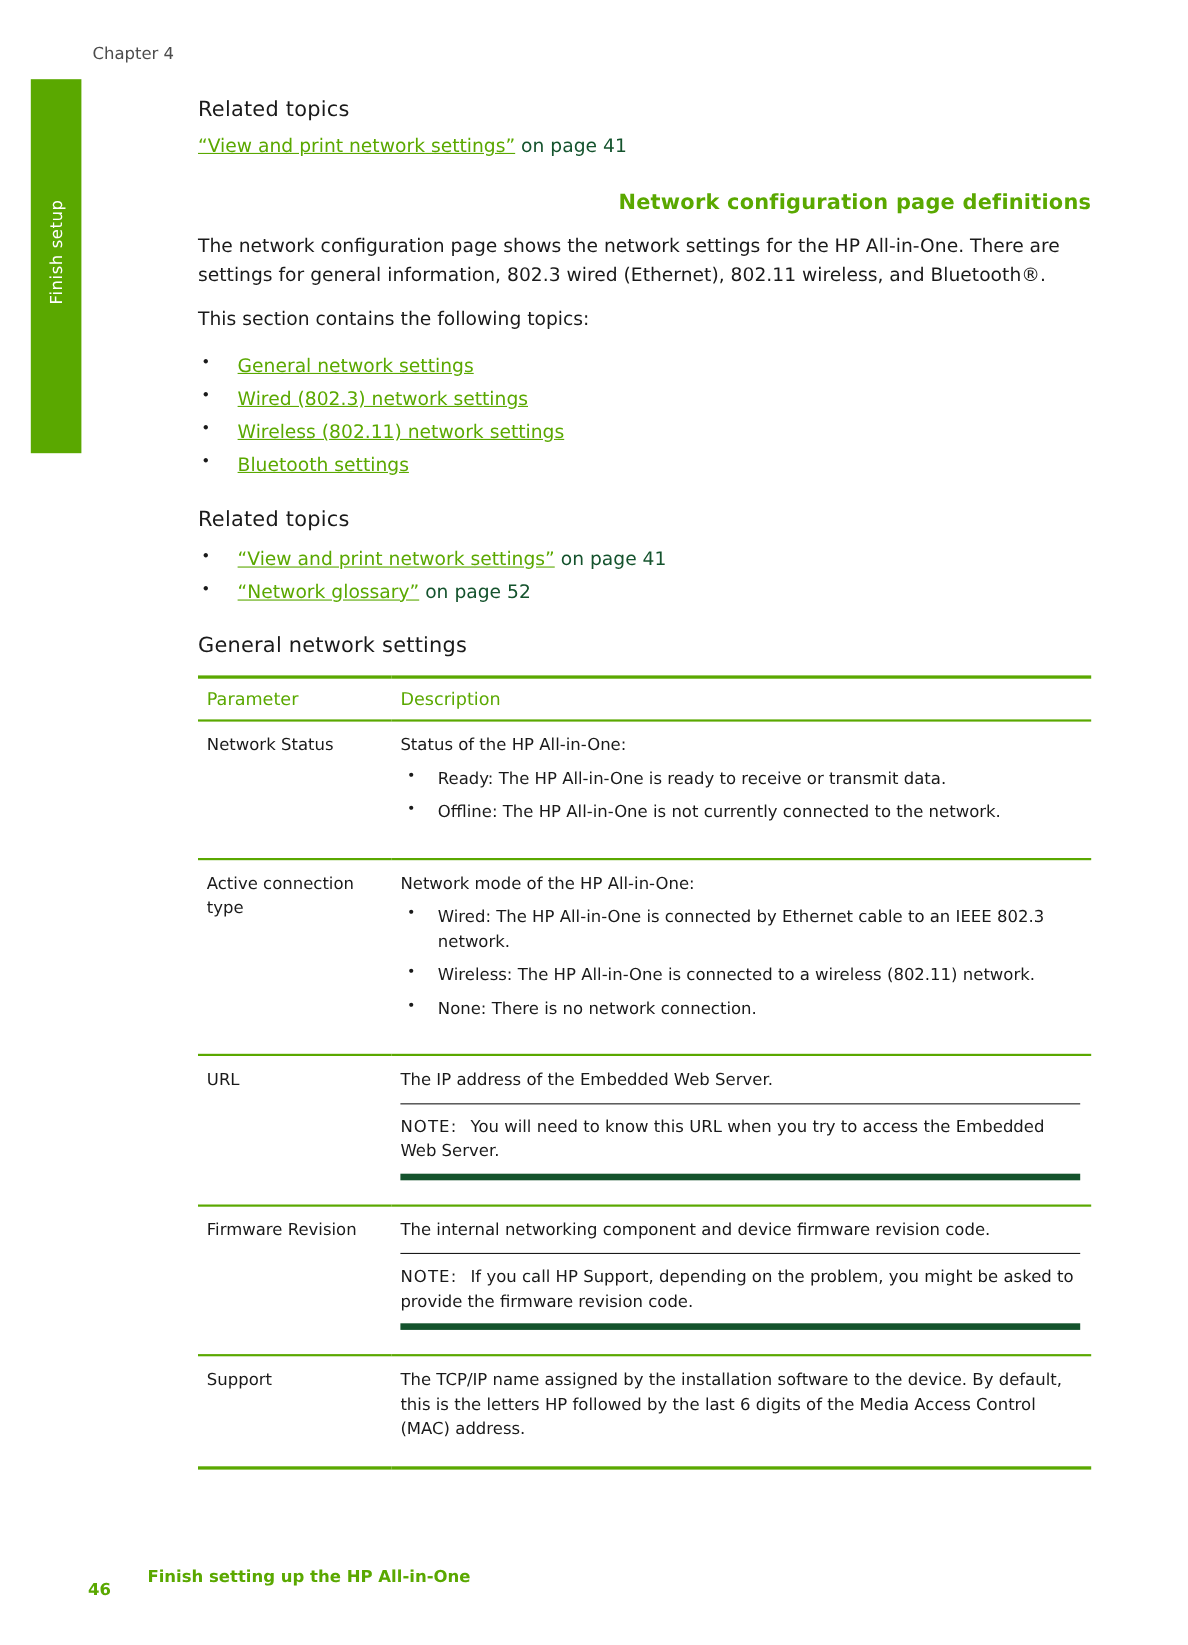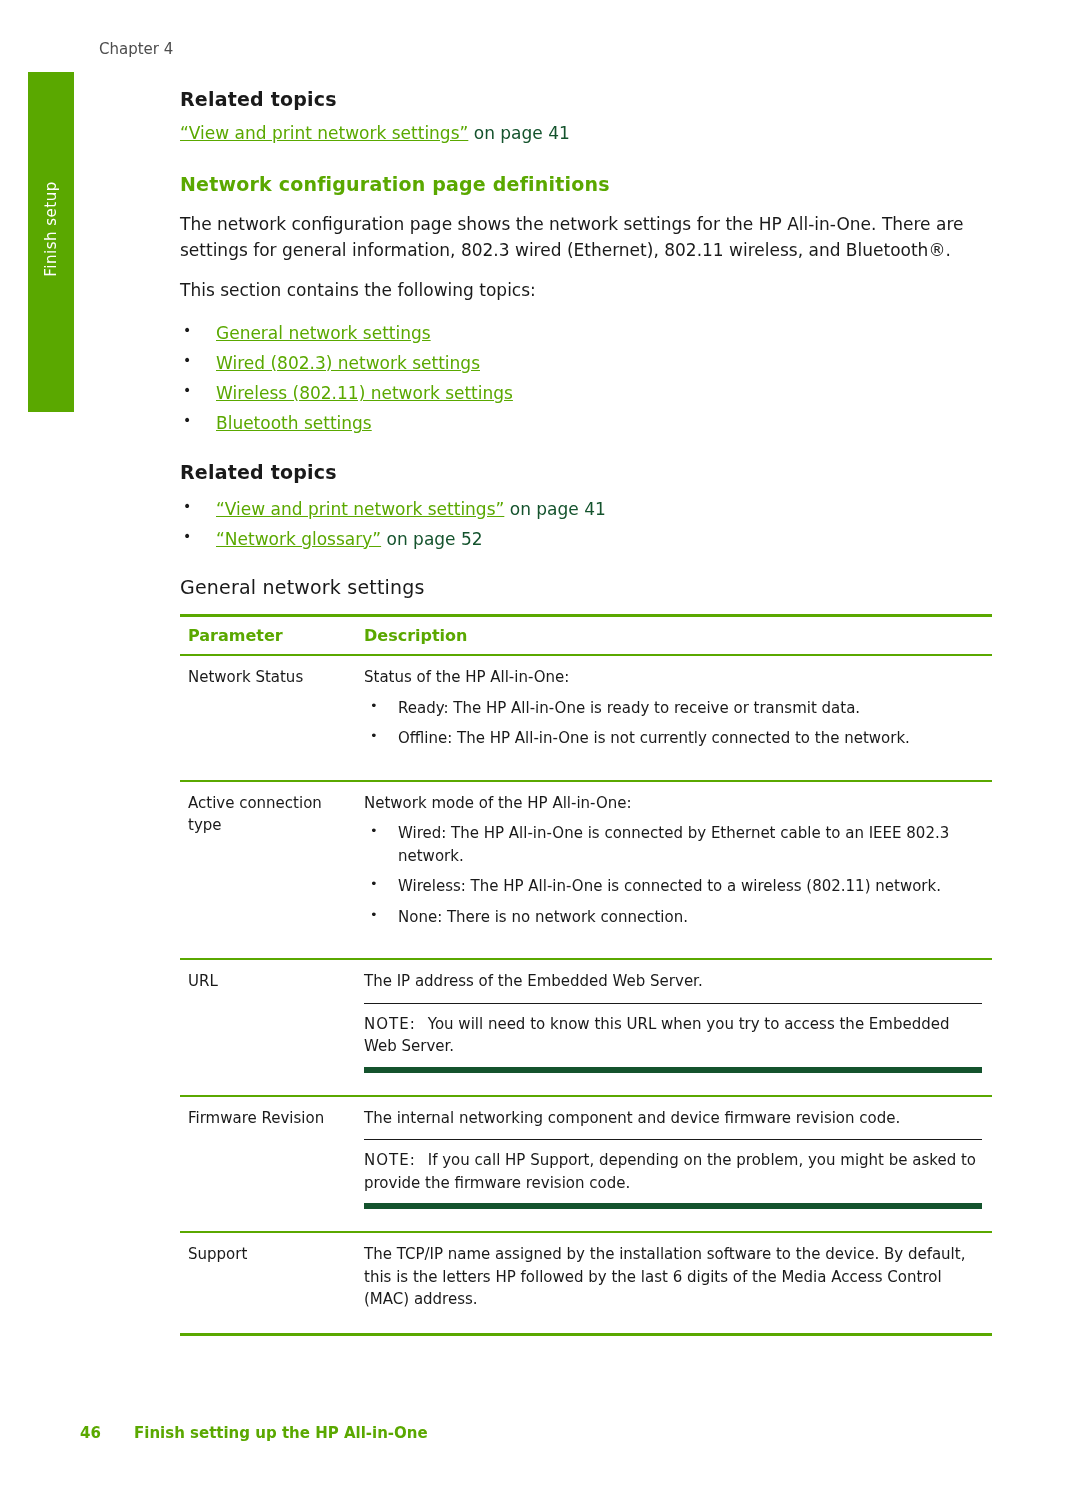--- a/index.html
+++ b/index.html
@@ -34,41 +34,41 @@
     transform: rotate(-90deg);
     color: #ffffff;
     font-size: 15px;
     letter-spacing: 0.5px;
     font-family: "DejaVu Sans", sans-serif;
   }
 
   
   .chapter-label {
     position: absolute;
-    left: 99px;
+    left: 84px;
     top: 40px;
     font-size: 15px;
     color: #4d4d4d;
     font-family: "DejaVu Sans", sans-serif;
     text-align: center;
   }
 
   
   .content {
     position: absolute;
     left: 180px;
     top: 88px;
     width: 812px;
   }
 
   .h-related {
     font-size: 19px;
     color: #1a1a1a;
     margin: 0 0 11px 0;
-    font-weight: bold;
+    font-weight: normal;
     letter-spacing: 0.2px;
   }
   .link-green {
     color: #5aa800;
     text-decoration: underline;
   }
   .plain-after {
     color: #14532d;
     text-decoration: none;
   }
@@ -77,20 +77,21 @@
     margin: 0 0 26px 0;
     line-height: 1.5;
   }
 
   .h-section {
     font-size: 19px;
     color: #5aa800;
     font-weight: bold;
     margin: 2px 0 16px 0;
     letter-spacing: 0.2px;
+    text-align: right;
   }
 
   p.body {
     font-size: 17px;
     line-height: 1.55;
     margin: 0 0 14px 0;
     color: #1a1a1a;
   }
 
   ul.bullets {
@@ -125,21 +126,21 @@
     border-collapse: collapse;
     width: 812px;
     margin-top: 16px;
     table-layout: fixed;
   }
   table.params col.c1 { width: 176px; }
   table.params col.c2 { width: 636px; }
 
   table.params thead th {
     text-align: left;
-    font-weight: bold;
+    font-weight: normal;
     color: #5aa800;
     font-size: 16px;
     padding: 9px 8px 9px 8px;
     border-top: 3px solid #5aa800;
     border-bottom: 2px solid #5aa800;
   }
   table.params tbody td {
     vertical-align: top;
     font-size: 15px;
     line-height: 1.5;
@@ -185,21 +186,21 @@
   
   .footer {
     position: absolute;
     left: 0;
     top: 1424px;
     width: 1080px;
   }
   .footer-page {
     position: absolute;
     left: 80px;
-    top: 0;
+    top: 12px;
     font-size: 15px;
     font-weight: bold;
     color: #5aa800;
   }
   .footer-title {
     position: absolute;
     left: 134px;
     top: 0;
     font-size: 15px;
     font-weight: bold;

